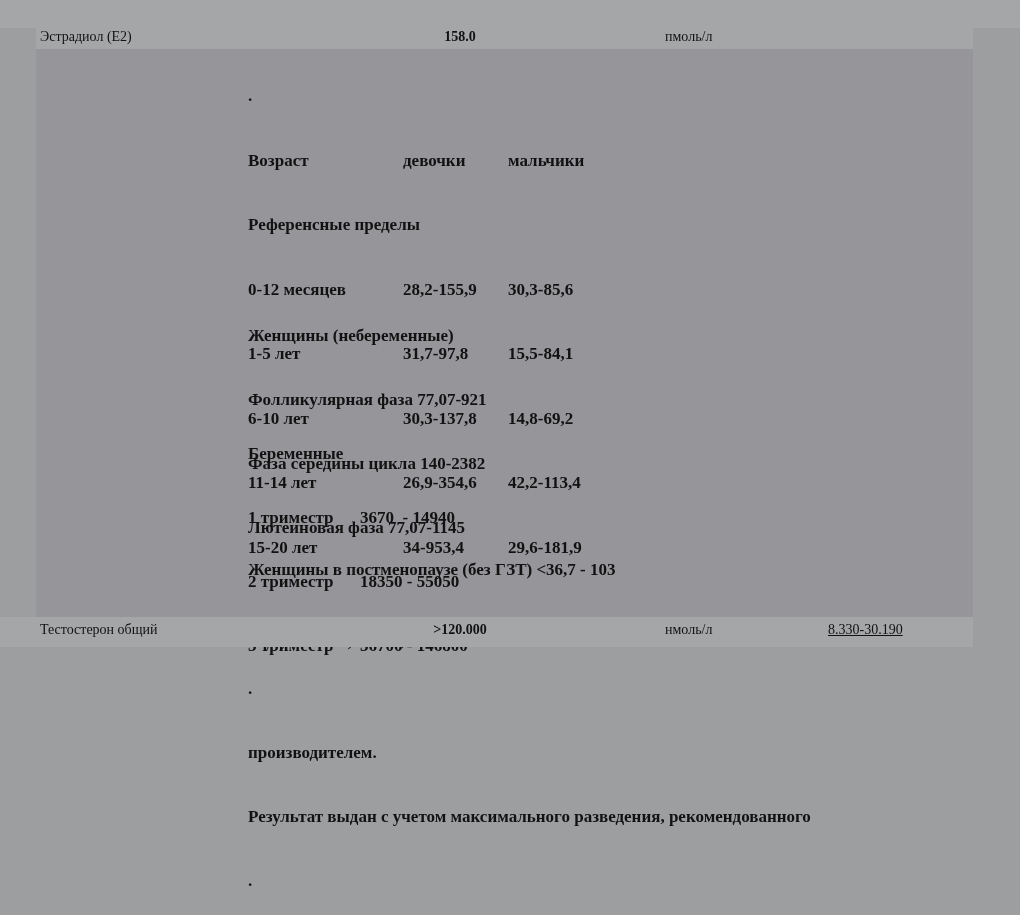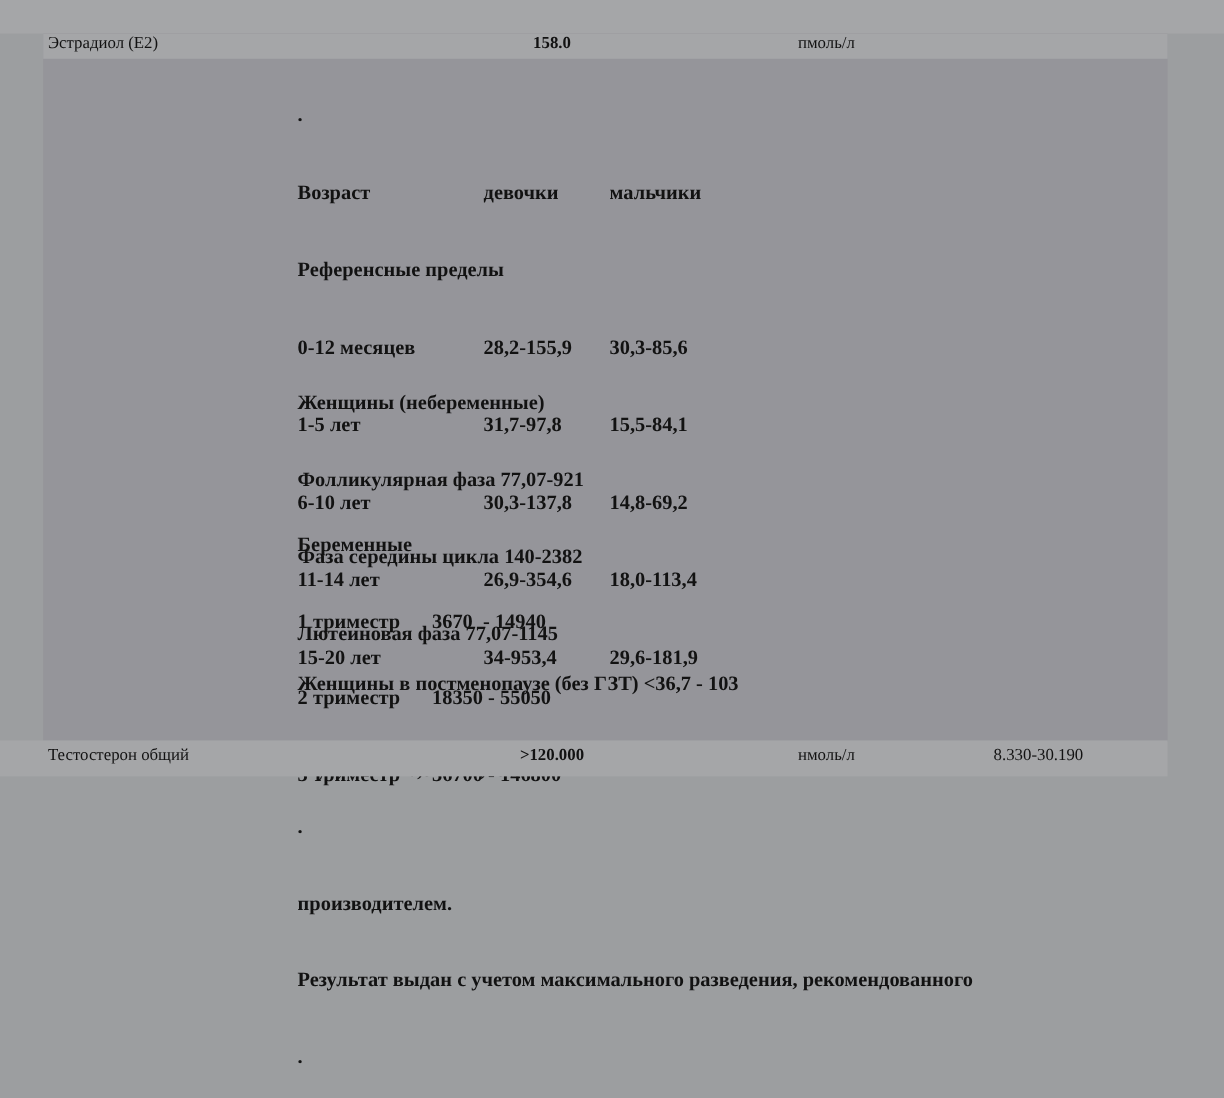--- a/index.html
+++ b/index.html
@@ -38,21 +38,21 @@
   .cell{position:absolute;font-size:14px;white-space:pre;}
   .cell.value{font-weight:bold;text-align:center;width:160px;}
 
   .e-name {left:40px; top:29px;}
   .e-value{left:380px;top:29px;}
   .e-unit {left:665px;top:29px;}
 
   .t-name {left:40px; top:622px;}
   .t-value{left:380px;top:622px;}
   .t-unit {left:665px;top:622px;}
-  .t-ref  {left:828px;top:622px;}
+  .t-ref  {left:828px;top:622px;text-decoration:underline;}
 
   .refblock{
     position:absolute;left:248px;
     font-size:17px;font-weight:bold;white-space:pre;
   }
   .refblock .line{height:24px;line-height:24px;}
   .block-a{top:44px;}
   .block-a .line{height:24.5px;line-height:24.5px;}
   .block-b{top:284px;}
   .block-c{top:402px;}
@@ -80,21 +80,21 @@
   <div class="cell value e-value">158.0</div>
   <div class="cell unit e-unit">пмоль/л</div>
 
   <div class="refblock block-a">
     <div class="line">.</div>
     <div class="line"><span class="c1">Возраст</span><span class="c2">девочки</span><span>мальчики</span></div>
     <div class="line">Референсные пределы</div>
     <div class="line"><span class="c1">0-12 месяцев</span><span class="c2">28,2-155,9</span><span>30,3-85,6</span></div>
     <div class="line"><span class="c1">1-5 лет</span><span class="c2">31,7-97,8</span><span>15,5-84,1</span></div>
     <div class="line"><span class="c1">6-10 лет</span><span class="c2">30,3-137,8</span><span>14,8-69,2</span></div>
-    <div class="line"><span class="c1">11-14 лет</span><span class="c2">26,9-354,6</span><span>18,0-113,4</span></div>
+    <div class="line"><span class="c1">11-14 лет</span><span class="c2">26,9-354,6</span><span>42,2-113,4</span></div>
     <div class="line"><span class="c1">15-20 лет</span><span class="c2">34-953,4</span><span>29,6-181,9</span></div>
   </div>
 
   <div class="refblock block-b">
     <div class="line">Женщины (небеременные)</div>
     <div class="line">Фолликулярная фаза 77,07-921</div>
     <div class="line">Фаза середины цикла 140-2382</div>
     <div class="line">Лютеиновая фаза 77,07-1145</div>
   </div>
 

